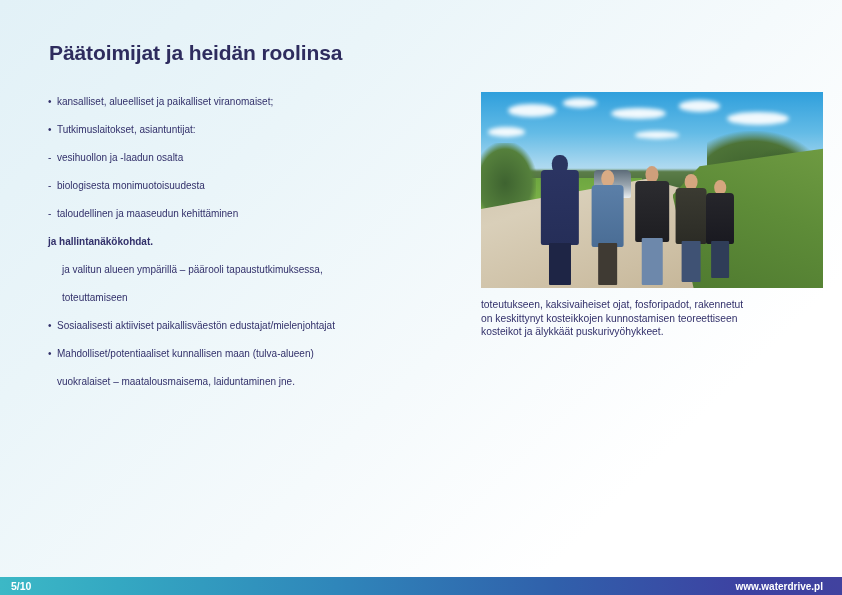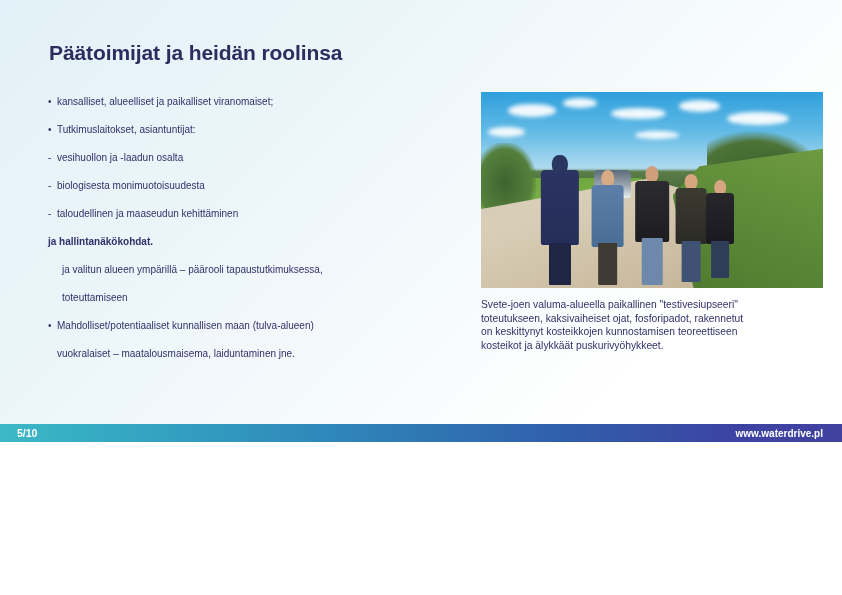--- a/index.html
+++ b/index.html
@@ -9,21 +9,21 @@
   body {
     width: 842px;
     height: 595px;
     overflow: hidden;
     font-family: "Liberation Sans", sans-serif;
   }
 
   #slide {
     position: relative;
     width: 842px;
-    height: 442px;
+    height: 595px;
     background: linear-gradient(135deg, #e2f1f7 0%, #eaf5f9 28%, #f5fafc 55%, #ffffff 78%, #ffffff 100%);
     overflow: hidden;
   }
 
   
   #slide-title {
     position: absolute;
     left: 49px;
     top: 41px;
     font-size: 21px;
@@ -179,21 +179,21 @@
   #footer {
     position: absolute;
     left: 0;
     bottom: 0;
     width: 842px;
     height: 18px;
     background: linear-gradient(90deg, #3cb8c6 0%, #34a8c2 14%, #2f86ba 40%, #3060ab 66%, #3d42a2 88%, #41429f 100%);
   }
   #page-number {
     position: absolute;
-    left: 17px;
+    left: 11px;
     top: 50%;
     transform: translateY(-50%);
     color: #ffffff;
     font-size: 10.5px;
     font-weight: bold;
   }
   #site-url {
     position: absolute;
     right: 19px;
     top: 50%;
@@ -212,20 +212,21 @@
 
   <div id="body-list">
     <div class="body-line lvl-bullet"><span class="bul">•</span><span>kansalliset, alueelliset ja paikalliset viranomaiset;</span></div>
     <div class="body-line lvl-bullet"><span class="bul">•</span><span>Tutkimuslaitokset, asiantuntijat:</span></div>
     <div class="body-line lvl-dash"><span class="bul">-</span><span>vesihuollon ja -laadun osalta</span></div>
     <div class="body-line lvl-dash"><span class="bul">-</span><span>biologisesta monimuotoisuudesta</span></div>
     <div class="body-line lvl-dash"><span class="bul">-</span><span>taloudellinen ja maaseudun kehittäminen</span></div>
     <div class="body-line lvl-plain"><span>ja hallintanäkökohdat.</span></div>
     <div class="body-line lvl-indent"><span>ja valitun alueen ympärillä – päärooli tapaustutkimuksessa,</span></div>
     <div class="body-line lvl-indent"><span>toteuttamiseen</span></div>
+    <div class="body-line lvl-bullet"><span class="bul">•</span><span>Sosiaalisesti aktiiviset paikallisväestön edustajat/mielenjohtajat</span></div>
     <div class="body-line lvl-bullet"><span class="bul">•</span><span>Mahdolliset/potentiaaliset kunnallisen maan (tulva-alueen)</span></div>
     <div class="body-line lvl-indent2"><span>vuokralaiset – maatalousmaisema, laiduntaminen jne.</span></div>
   </div>
 
   <div id="photo-wrap">
     <div id="photo">
       <div class="ph-sky"></div>
       <div class="cloud" style="left:8%;top:6%;width:14%;height:7%;"></div>
       <div class="cloud" style="left:24%;top:3%;width:10%;height:5%;"></div>
       <div class="cloud" style="left:38%;top:8%;width:16%;height:6%;"></div>
@@ -268,21 +269,20 @@
 
       <div class="person" style="left:65%;top:45%;width:10%;height:50%;">
         <div class="p-head" style="width:34%;height:15%;background:#d5a67f;"></div>
         <div class="p-body" style="top:13%;width:82%;height:52%;background:linear-gradient(#26262b,#191920);"></div>
         <div class="p-legs" style="top:62%;width:52%;height:38%;background:#2f3d58;"></div>
       </div>
     </div>
   </div>
 
   <div id="caption">
-    <div>Svete-joen valuma-alueella paikallinen "testivesiupseeri"</div>
     <div>toteutukseen, kaksivaiheiset ojat, fosforipadot, rakennetut</div>
     <div>on keskittynyt kosteikkojen kunnostamisen teoreettiseen</div>
     <div>kosteikot ja älykkäät puskurivyöhykkeet.</div>
   </div>
 
   <div id="footer">
     <span id="page-number">5/10</span>
     <span id="site-url">www.waterdrive.pl</span>
   </div>
 

